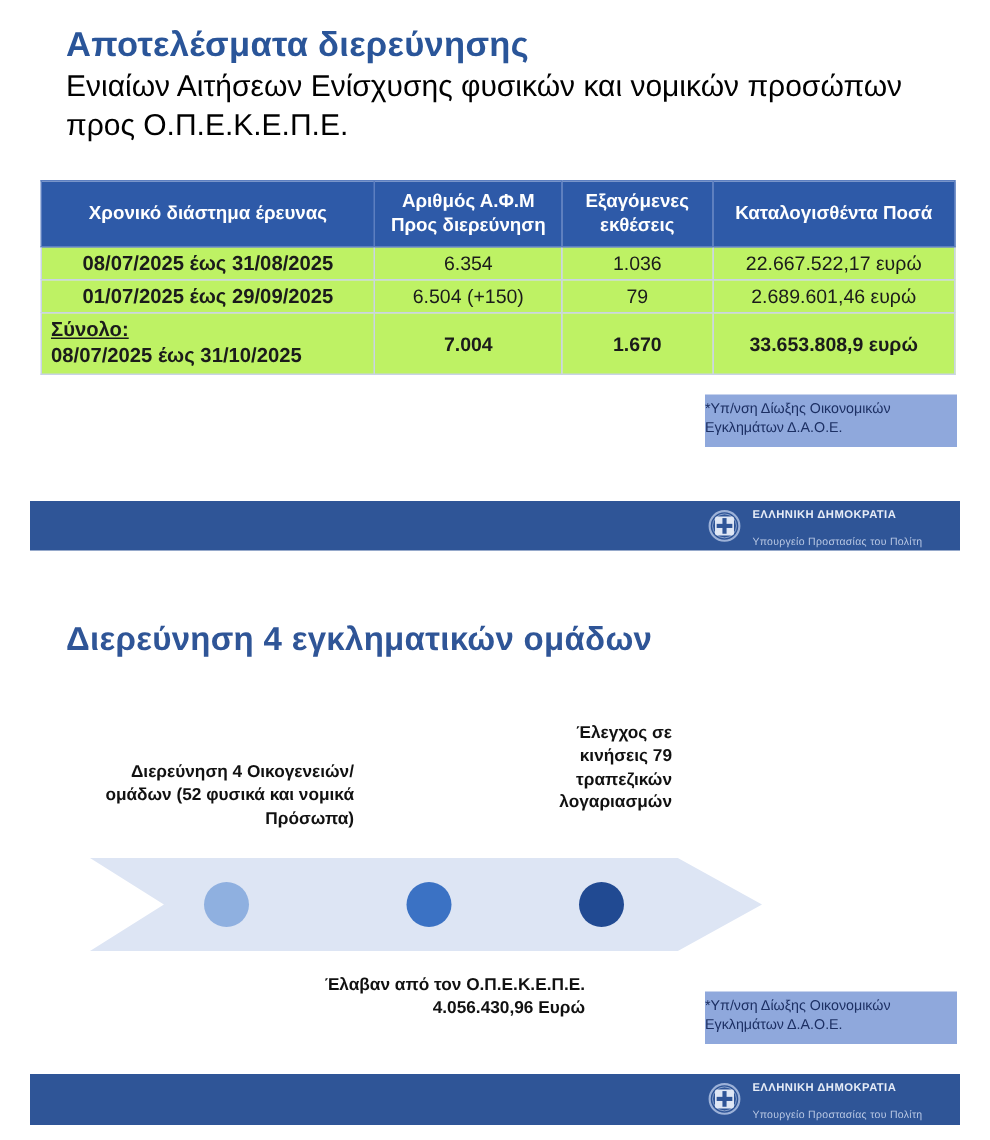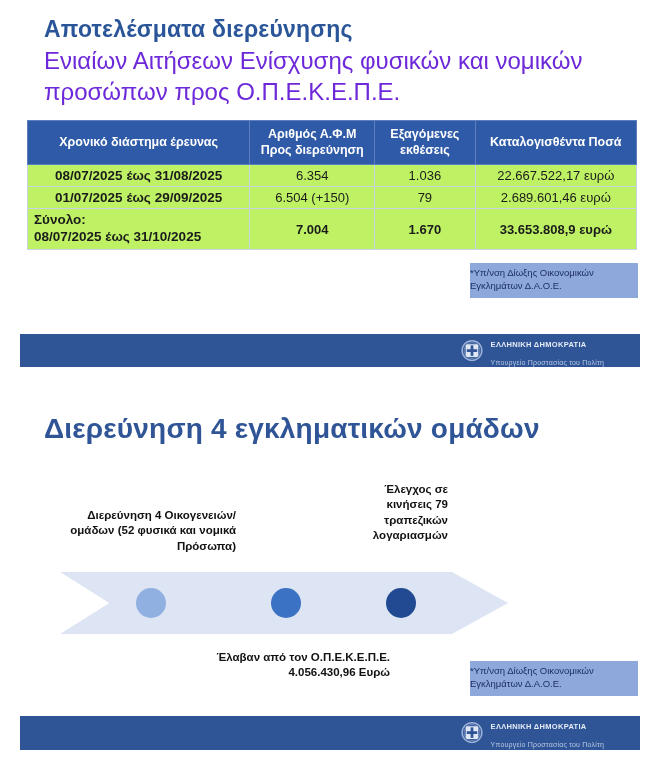--- a/index.html
+++ b/index.html
@@ -12,21 +12,21 @@
   .page { position: relative; width: 660px; height: 760px; background:#fff; }
 
   
   .title-block { position:absolute; left:44px; top:16px; width:600px; }
   .title-main {
     font-size: 23px; font-weight: bold; color:#2a5599;
     letter-spacing: .2px; line-height: 1.15;
   }
   .title-sub {
     margin-top: 4px;
-    font-size: 24px; color:#6d28d9; line-height: 1.28;
+    font-size: 20px; color:#000000; line-height: 1.28;
     font-weight: 400;
   }
 
   
   .table-wrap { position:absolute; left:27px; top:120px; width:610px; }
   table.results { width:100%; border-collapse: collapse; table-layout: fixed; }
   table.results th, table.results td { border: 1px solid #c9d3e6; }
   table.results thead th {
     background:#2e5aa8; color:#ffffff; font-size:12.5px; font-weight:bold;
     padding:6px 4px; line-height:1.25; text-align:center;
@@ -41,52 +41,52 @@
     padding:3px 6px; text-align:center; height:22px;
   }
   table.results tbody td.period { font-weight:bold; font-size:13.5px; }
   tr.total td {
     background:#8fa8dc; font-weight:bold; color:#10203f;
     height:34px; font-size:13.5px;
   }
   tr.total td.period {
     text-align:left; padding-left:6px; font-size:12.5px; line-height:1.25;
   }
-  tr.total td.period .l1 { display:block; font-weight:bold; }
+  tr.total td.period .l1 { display:block; font-weight:bold;text-decoration:underline; }
   tr.total td.period .l2 { display:block; font-weight:bold; }
 
   
   .footnote {
     position:absolute; background:#8fa8dc; color:#1c2f63;
     font-size:9.5px; line-height:1.35; padding:4px 6px 5px 0;
     width:168px;
   }
   .footnote-1 { left:470px; top:263px; }
   .footnote-2 { left:470px; top:661px; }
 
   
   .gov-banner {
     position:absolute; left:20px; width:620px; height:33px;
     background:#2f5597;
   }
   .gov-banner.top { top:334px; }
   .gov-banner.bottom { top:716px; height:34px; }
   .gov-inner {
-    position:absolute; right:36px; top:50%; transform:translateY(-50%);
+    position:absolute; right:25px; top:50%; transform:translateY(-50%);
     display:flex; align-items:center; gap:8px;
   }
   .emblem { width:22px; height:22px; position:relative; flex:0 0 auto; }
   .gov-text { line-height:1.15; }
   .gov-l1 { font-size:7.5px; font-weight:bold; color:#e6ecf7; letter-spacing:.3px; }
   .gov-l2 { font-size:7px; color:#b9c8e4; letter-spacing:.2px; }
 
   
   .title-2 {
     position:absolute; left:44px; top:413px;
-    font-size:28px; font-weight:bold; color:#2f5597; letter-spacing:.2px;
+    font-size:22px; font-weight:bold; color:#2f5597; letter-spacing:.2px;
   }
 
   
   .diagram { position:absolute; left:0; top:470px; width:660px; height:240px; }
   .arrow-band {
     position:absolute; left:60px; top:102px; width:448px; height:62px;
     background:#dde5f4;
     clip-path: polygon(0 0, 86% 0, 86% -6%, 100% 50%, 86% 106%, 86% 100%, 0 100%, 11% 50%);
   }
   .dot { position:absolute; border-radius:50%; }

